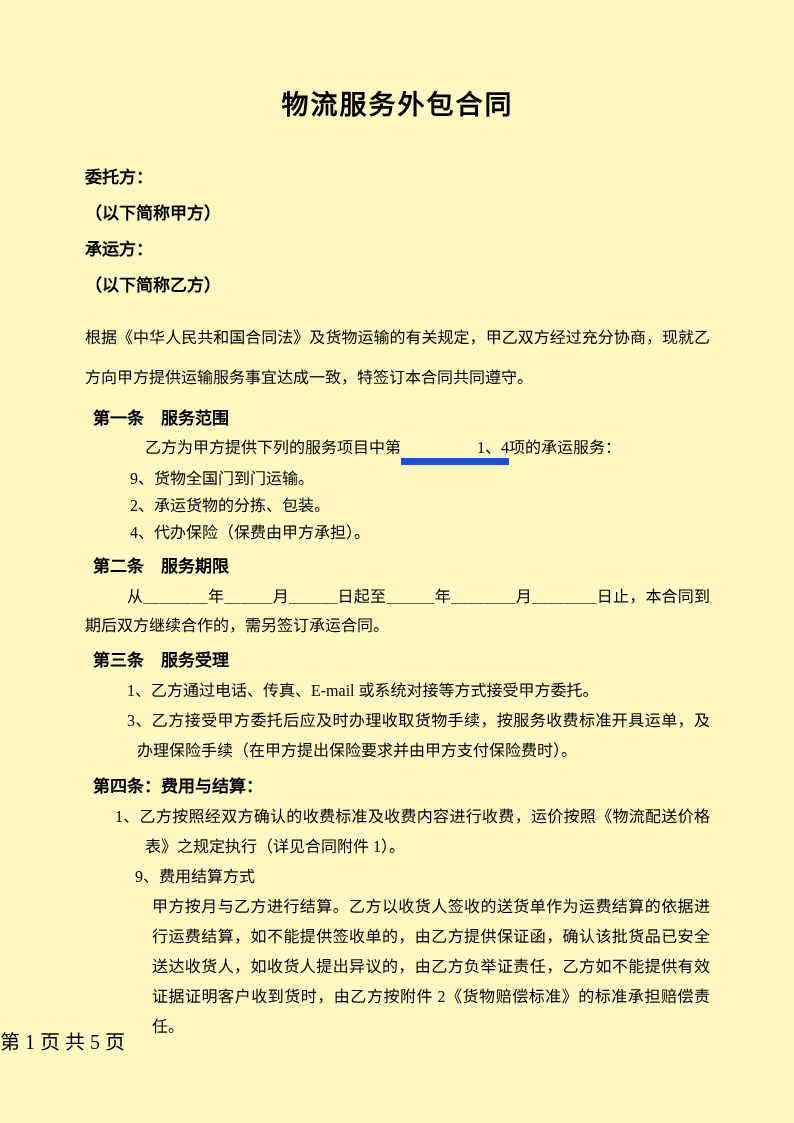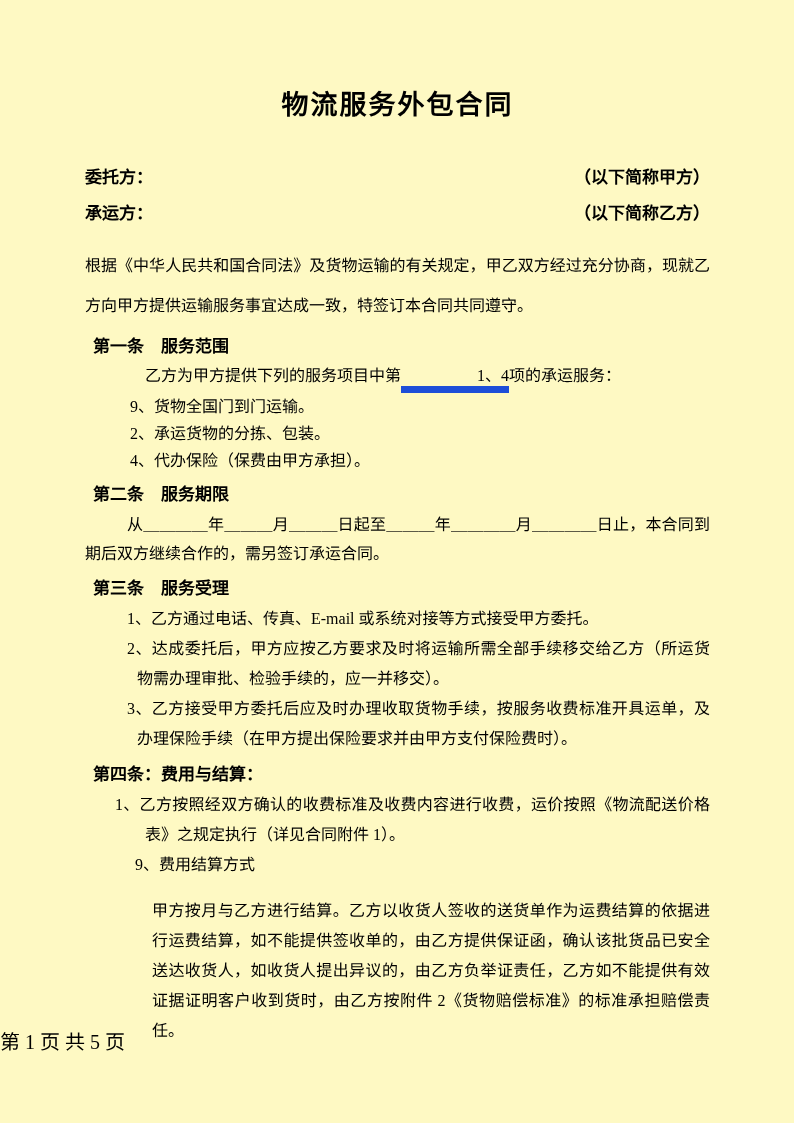--- a/index.html
+++ b/index.html
@@ -27,20 +27,21 @@
     line-height: 34px;
     margin: 0 0 38px 0;
     letter-spacing: 2px;
   }
   .party-row {
     display: flex;
     justify-content: space-between;
     font-weight: bold;
     font-size: 17px;
     line-height: 36px;
+    flex-direction: column;
   }
   .preamble {
     margin: 14px 0 0 0;
     line-height: 40px;
     text-align: justify;
   }
   .sec-heading {
     font-weight: bold;
     font-size: 17px;
     line-height: 30px;
@@ -78,21 +79,20 @@
     text-align: justify;
   }
   .a4-item2-label {
     line-height: 30px;
     padding-left: 50px;
   }
   .a4-body {
     line-height: 30px;
     padding-left: 67px;
     text-align: justify;
-    margin-top: 16px;
   }
   .page-footer {
     position: absolute;
     top: 1032px;
     left: 0;
     width: 794px;
     text-align: left;
     font-size: 20px;
     line-height: 20px;
   }
@@ -119,21 +119,20 @@
   <p class="a1-lead"><span>乙方为甲方提供下列的服务项目中第</span><span class="blank-underline">　1、4</span><span>项的承运服务：</span></p>
   <p class="a1-item">9、货物全国门到门运输。</p>
   <p class="a1-item">2、承运货物的分拣、包装。</p>
   <p class="a1-item">4、代办保险（保费由甲方承担）。</p>
 
   <h2 class="sec-heading">第二条　服务期限</h2>
   <p class="a2-body">从＿＿＿＿年＿＿＿月＿＿＿日起至＿＿＿年＿＿＿＿月＿＿＿＿日止，本合同到期后双方继续合作的，需另签订承运合同。</p>
 
   <h2 class="sec-heading">第三条　服务受理</h2>
   <p class="a3-item">1、乙方通过电话、传真、E-mail 或系统对接等方式接受甲方委托。</p>
-  <p class="a3-item">2、达成委托后，甲方应按乙方要求及时将运输所需全部手续移交给乙方（所运货物需办理审批、检验手续的，应一并移交）。</p>
   <p class="a3-item">3、乙方接受甲方委托后应及时办理收取货物手续，按服务收费标准开具运单，及办理保险手续（在甲方提出保险要求并由甲方支付保险费时）。</p>
 
   <h2 class="sec-heading">第四条：费用与结算：</h2>
   <p class="a4-item1">1、乙方按照经双方确认的收费标准及收费内容进行收费，运价按照《物流配送价格表》之规定执行（详见合同附件 1）。</p>
   <p class="a4-item2-label">9、费用结算方式</p>
   <p class="a4-body">甲方按月与乙方进行结算。乙方以收货人签收的送货单作为运费结算的依据进行运费结算，如不能提供签收单的，由乙方提供保证函，确认该批货品已安全送达收货人，如收货人提出异议的，由乙方负举证责任，乙方如不能提供有效证据证明客户收到货时，由乙方按附件 2《货物赔偿标准》的标准承担赔偿责任。</p>
 
   <div class="page-footer">第 1 页 共 5 页</div>
 
 </div>

